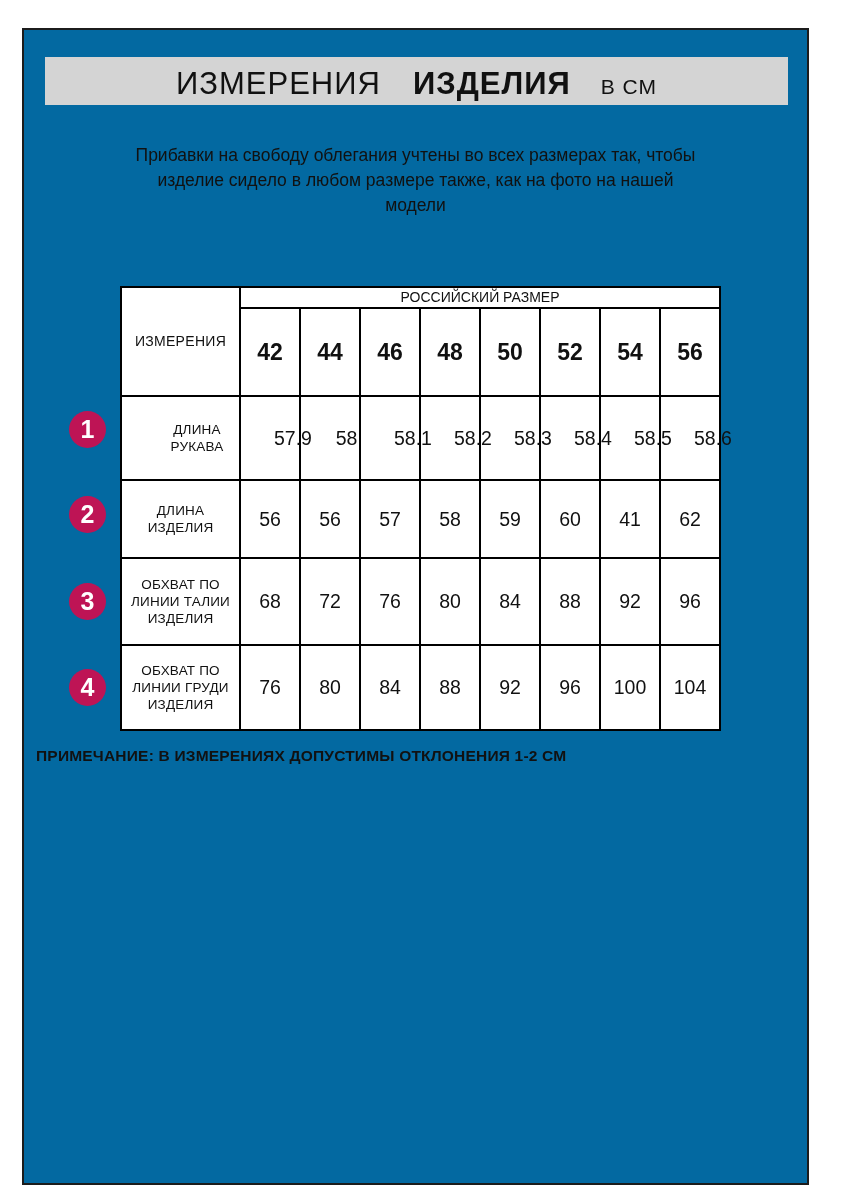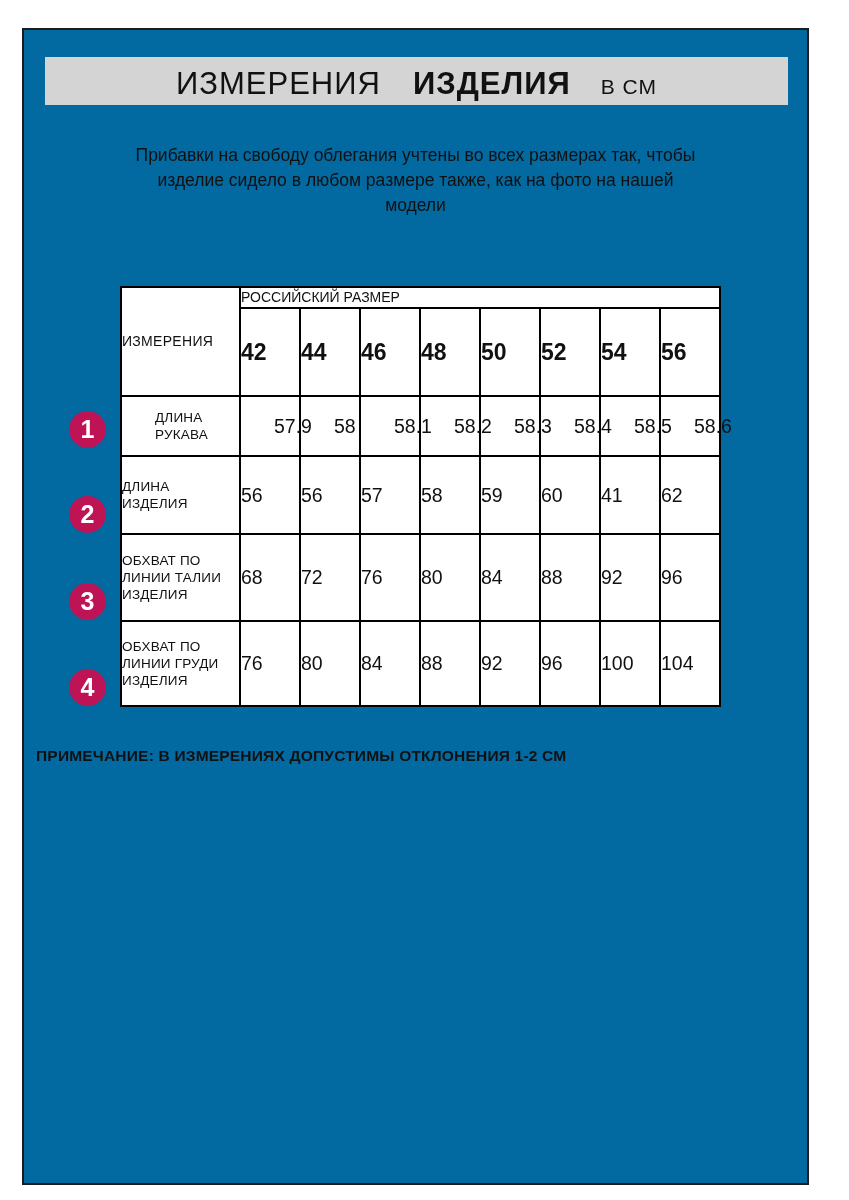--- a/index.html
+++ b/index.html
@@ -35,32 +35,32 @@
   }
 
   table.size-table {
     position: absolute; left: 96px; top: 256px;
     border-collapse: collapse;
     table-layout: fixed;
     width: 599px;
   }
   table.size-table td {
     border: 2px solid #000;
-    text-align: left; vertical-align: middle;
+    text-align: center; vertical-align: middle;
     background: #fff;
   }
   col.c-label { width: 119px; }
   col.c-size  { width: 60px; }
   tr.tr-group td { height: 18px; font-size: 14px; padding: 1px 0 2px 0; }
   tr.tr-sizes td { height: 88px; }
   td.corner { font-size: 14.5px; letter-spacing: 0.3px; }
   td.size-h { font-size: 23px; font-weight: 700; }
   td.lbl { font-size: 13.5px; line-height: 17px; white-space: pre-line; letter-spacing: 0.2px; }
   td.val { font-size: 19.5px; }
-  tr.r1 td { height: 60px; padding-left: 33px; }
+  tr.r1 td { height: 84px; padding-left: 33px; }
   tr.r2 td { height: 78px; }
   tr.r3 td { height: 87px; }
   tr.r4 td { height: 85px; }
 
   .num-badge {
     position: absolute; left: 45px;
     width: 37px; height: 37px; border-radius: 50%;
     background: #be1455;
     color: #fff; font-size: 25px; font-weight: 700;
     display: flex; align-items: center; justify-content: center;

